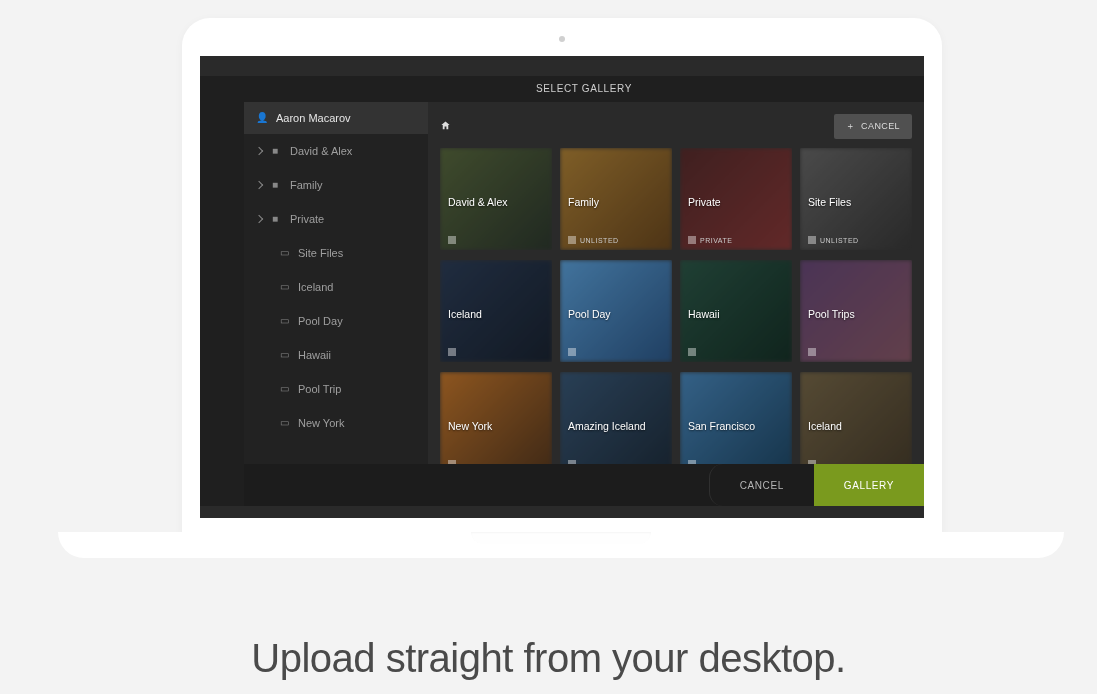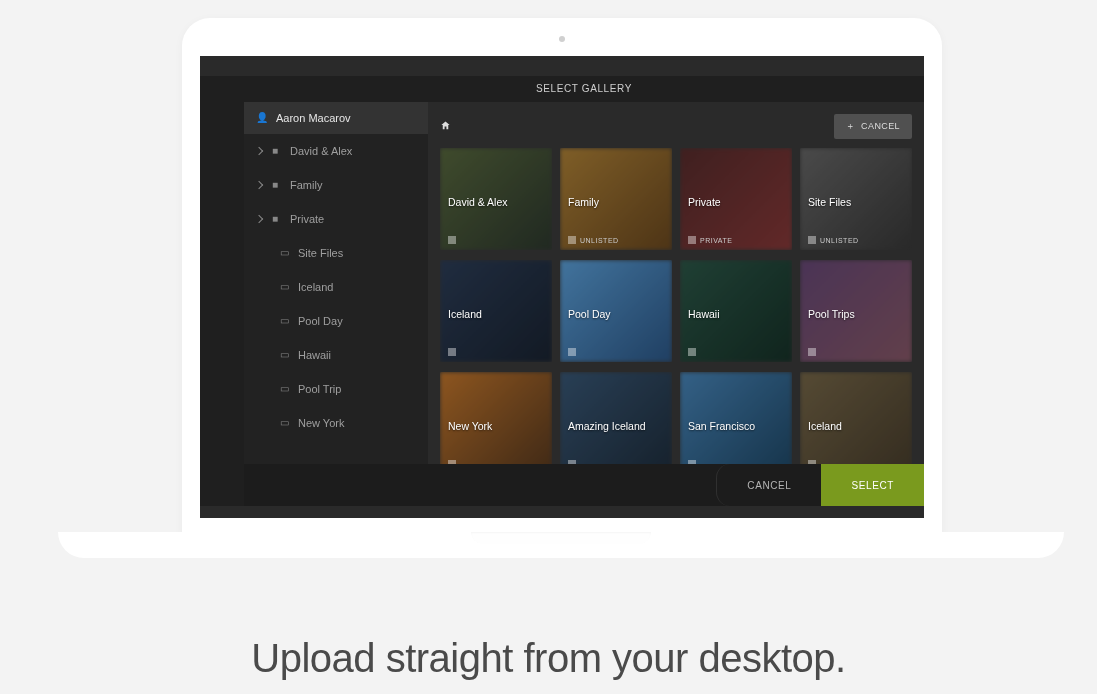--- a/index.html
+++ b/index.html
@@ -398,21 +398,21 @@
       <span class="badge-square"></span>
       <span></span>
     </div>
             </div>
           </div>
       </div>
     </div>
 
     <div class="footer">
       <button class="footer-btn sep">CANCEL</button>
-      <button class="footer-btn primary">SELECT</button>
+      <button class="footer-btn primary">GALLERY</button>
     </div>
   </div>
 </div>
 
 <div class="laptop-base">
   <div class="laptop-notch"></div>
 </div>
 
 <div class="headline">Upload straight from your desktop.</div>
 

